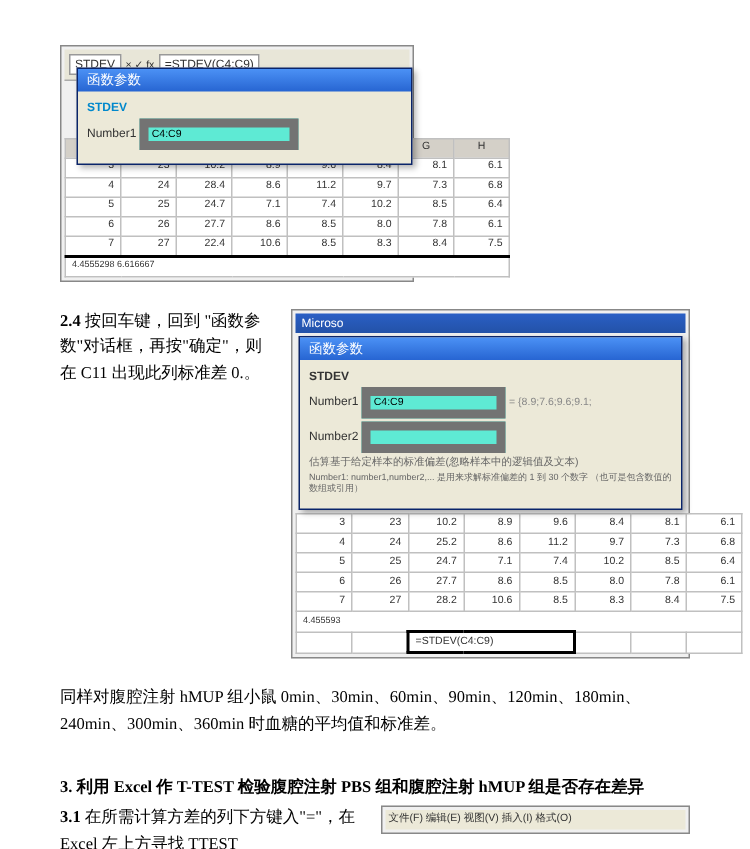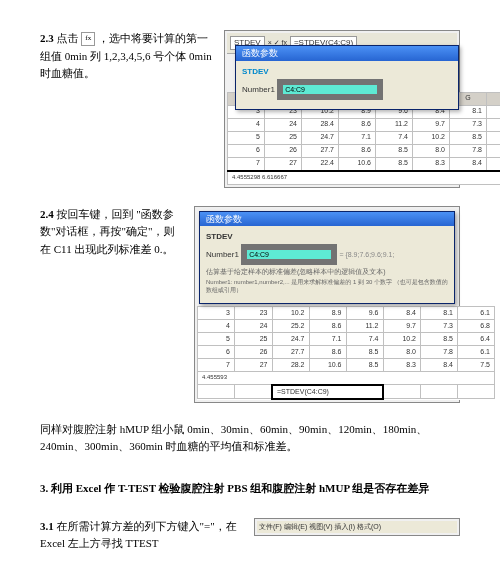--- a/index.html
+++ b/index.html
@@ -1,18 +1,18 @@
 <!DOCTYPE html>
 <html><head>
 <meta charset="utf-8">
 <style>
 body{font-family:SimSun,"Songti SC",serif;font-size:11px;color:#000;background:#fff;margin:0;padding:30px 40px;width:500px;box-sizing:border-box;line-height:1.6}
 .para{margin-bottom:12px}
 .bold{font-weight:bold}
-.sec{font-weight:bold;margin-top:24px;margin-bottom:20px}
+.sec{font-weight:bold;margin-top:24px;margin-bottom:3px}
 .row{display:flex;gap:10px;margin-bottom:18px}
 .col-text{flex:1}
 .col-img{flex:0 0 auto}
 .shot{border:1px solid #888;background:#f0f0f0;padding:2px;font-family:Tahoma,sans-serif;font-size:7px;color:#333;line-height:1.2}
 .shot .titlebar{background:linear-gradient(#2a5fc5,#2352a8);color:#fff;padding:2px 4px;font-size:8px;display:flex;align-items:center}
 .shot .toolbar{background:#e8e6d8;padding:2px;border-bottom:1px solid #aaa}
 .shot .formula{background:#fff;border:1px solid #999;padding:1px 3px;font-size:8px;display:inline-block;margin:1px}
 .shot .dialog{position:absolute;background:#ece9d8;border:1px solid #0a246a;box-shadow:2px 2px 4px rgba(0,0,0,.3)}
 .shot .dialog .dtitle{background:linear-gradient(#4b91f5,#2765d2);color:#fff;padding:2px 6px;font-size:9px}
 .shot .dialog .dbody{padding:6px;font-size:8px}
@@ -21,28 +21,20 @@
 .shot table{border-collapse:collapse;background:#fff;font-size:7px}
 .shot td{border:1px solid #c0c0c0;padding:1px 4px;text-align:right;min-width:28px;height:10px}
 .shot td.hd{background:#d4d0c8;text-align:center;font-weight:normal}
 .shot3{width:200px;position:relative}
 .icon-fx{display:inline-block;width:12px;height:12px;background:#fff;border:1px solid #999;font-size:7px;text-align:center;line-height:10px;vertical-align:middle}
 </style>
 </head>
 <body>
 
 <div class="row">
-  <div class="col-text">
-    <div class="para">
-      <span class="bold">2.3</span>
-      <span>点击</span>
-      <span class="icon-fx">fx</span>
-      <span>，选中将要计算的第一组值 0min 列 1,2,3,4,5,6 号个体 0min 时血糖值。</span>
-    </div>
-  </div>
   <div class="col-img">
     <div class="shot" style="width:230px;position:relative">
       <div class="toolbar">
         <span class="formula">STDEV</span>
         <span style="font-size:7px">× ✓ fx</span>
         <span class="formula">=STDEV(C4:C9)</span>
       </div>
       <div class="dialog" style="top:14px;left:10px;right:0">
         <div class="dtitle">函数参数</div>
         <div class="dbody">
@@ -126,28 +118,35 @@
 
 <div class="row">
   <div class="col-text">
     <div class="para">
       <span class="bold">2.4</span>
       <span>按回车键，回到 "函数参数"对话框，再按"确定"，则在 C11 出现此列标准差 0.。</span>
     </div>
   </div>
   <div class="col-img">
     <div class="shot" style="width:260px;position:relative">
+      <div class="titlebar">
+          <span>Microso</span>
+        </div>
       <div class="dialog" style="position:relative;margin:2px">
         <div class="dtitle">函数参数</div>
         <div class="dbody">
           <div style="font-weight:bold;color:#333">STDEV</div>
           <div style="margin:2px 0">
             <span>Number1</span>
             <input style="width: 80px;" value="C4:C9">
             <span style="color:#888;font-size:7px">= {8.9;7.6;9.6;9.1;</span>
+          </div>
+          <div style="margin:2px 0">
+            <span>Number2</span>
+            <input style="width: 80px;">
           </div>
           <div style="color:#666;font-size:7px;margin:3px 0">估算基于给定样本的标准偏差(忽略样本中的逻辑值及文本)</div>
           <div style="color:#666;font-size:6px;margin:3px 0">Number1: number1,number2,... 是用来求解标准偏差的 1 到 30 个数字 （也可是包含数值的数组或引用）</div>
         </div>
       </div>
       <table>
         <tbody>
             <tr>
               <td>3</td>
               <td>23</td>

